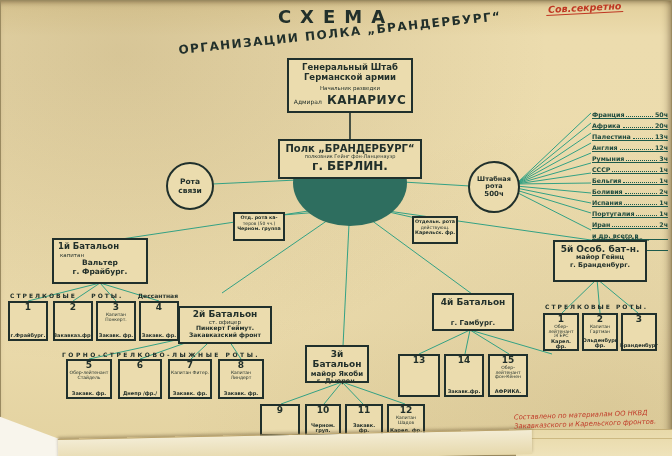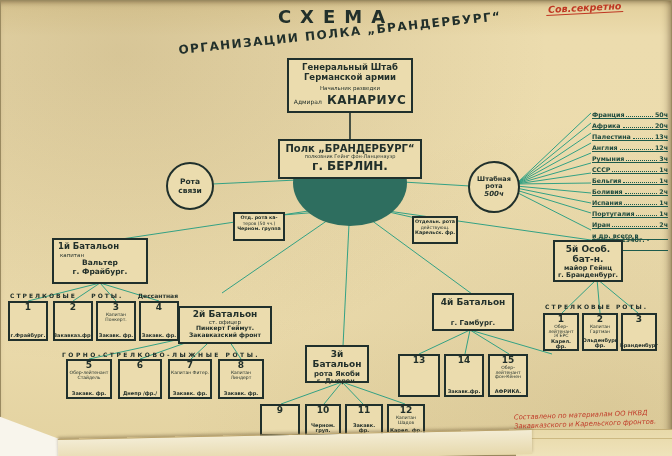--- a/index.html
+++ b/index.html
@@ -117,21 +117,21 @@
     <div style="font-weight:bold;font-size:12px;line-height:1.1;">г. БЕРЛИН.</div>
   </div>
 
   <div class="circle" style="left:166px;top:162px;width:48px;height:48px;">
     <div class="b3">Рота</div>
     <div class="b3">связи</div>
   </div>
   <div class="circle" style="left:468px;top:161px;width:52px;height:52px;">
     <div style="font-weight:bold;font-size:6.5px;line-height:1.15;">Штабная</div>
     <div style="font-weight:bold;font-size:6.5px;line-height:1.15;">рота</div>
-    <div style="font-weight:bold;font-size:7px;line-height:1.1;font-style:italic;">500ч</div>
+    <div style="font-weight:bold;font-size:7px;line-height:1.1;">500ч</div>
   </div>
 
   <div class="box" style="left:233px;top:212px;width:52px;height:29px;padding-top:1px;">
     <div style="font-weight:bold;font-size:4.8px;line-height:1.15;">Отд. рота ка-</div>
     <div style="font-size:4.5px;line-height:1.15;">теров (50 чч.)</div>
     <div style="font-weight:bold;font-size:4.8px;line-height:1.15;">Черном. группа</div>
   </div>
   <div class="box" style="left:412px;top:216px;width:46px;height:28px;padding-top:1px;">
     <div style="font-weight:bold;font-size:4.8px;line-height:1.15;">Отдельн. рота</div>
     <div style="font-size:4.5px;line-height:1.15;">действующ.</div>
@@ -249,21 +249,21 @@
     <div class="cap">Закавк. фр.</div>
   </div>
   <div class="sbox" style="left:218px;top:359px;width:46px;height:40px;">
     <div class="num">8</div>
     <div class="mid">Капитан Линдерт</div>
     <div class="cap">Закавк. фр.</div>
   </div>
 
   <div class="box" style="left:305px;top:345px;width:64px;height:38px;padding-top:2px;">
     <div class="b1" style="font-size:9px;">3й Батальон</div>
-    <div class="b3" style="font-size:7px;">рота Якоби</div>
+    <div class="b3" style="font-size:7px;">майор Якоби</div>
     <div class="b3" style="font-size:6.5px;">г. Дьюрен.</div>
   </div>
   <div class="sbox" style="left:260px;top:404px;width:40px;height:32px;">
     <div class="num">9</div>
     <div class="cap"></div>
   </div>
   <div class="sbox" style="left:305px;top:404px;width:36px;height:32px;">
     <div class="num">10</div>
     <div class="cap">Черном. груп.</div>
   </div>
@@ -288,21 +288,21 @@
   <div class="sbox" style="left:444px;top:354px;width:40px;height:43px;">
     <div class="num">14</div>
     <div class="cap">Закавк.фр.</div>
   </div>
   <div class="sbox" style="left:488px;top:354px;width:40px;height:43px;">
     <div class="num">15</div>
     <div class="mid">Обер-лейтенант фон-Кёнен</div>
     <div class="cap">АФРИКА.</div>
   </div>
 
-  <div class="box" style="left:553px;top:240px;width:70px;height:42px;padding-top:2px;">
+  <div class="box" style="left:553px;top:240px;width:94px;height:42px;padding-top:2px;">
     <div class="b1" style="font-size:9px;">5й Особ. бат-н.</div>
     <div class="b3" style="font-size:6.5px;">майор Гейнц</div>
     <div class="b3" style="font-size:6.5px;">г. Бранденбург.</div>
   </div>
   <div class="grplabel" style="left:545px;top:303px;">СТРЕЛКОВЫЕ  РОТЫ.</div>
   <div class="sbox" style="left:543px;top:313px;width:36px;height:38px;">
     <div class="num">1</div>
     <div class="mid">Обер-лейтенант ЭГЕРС</div>
     <div class="cap">Карел. фр.</div>
   </div>

